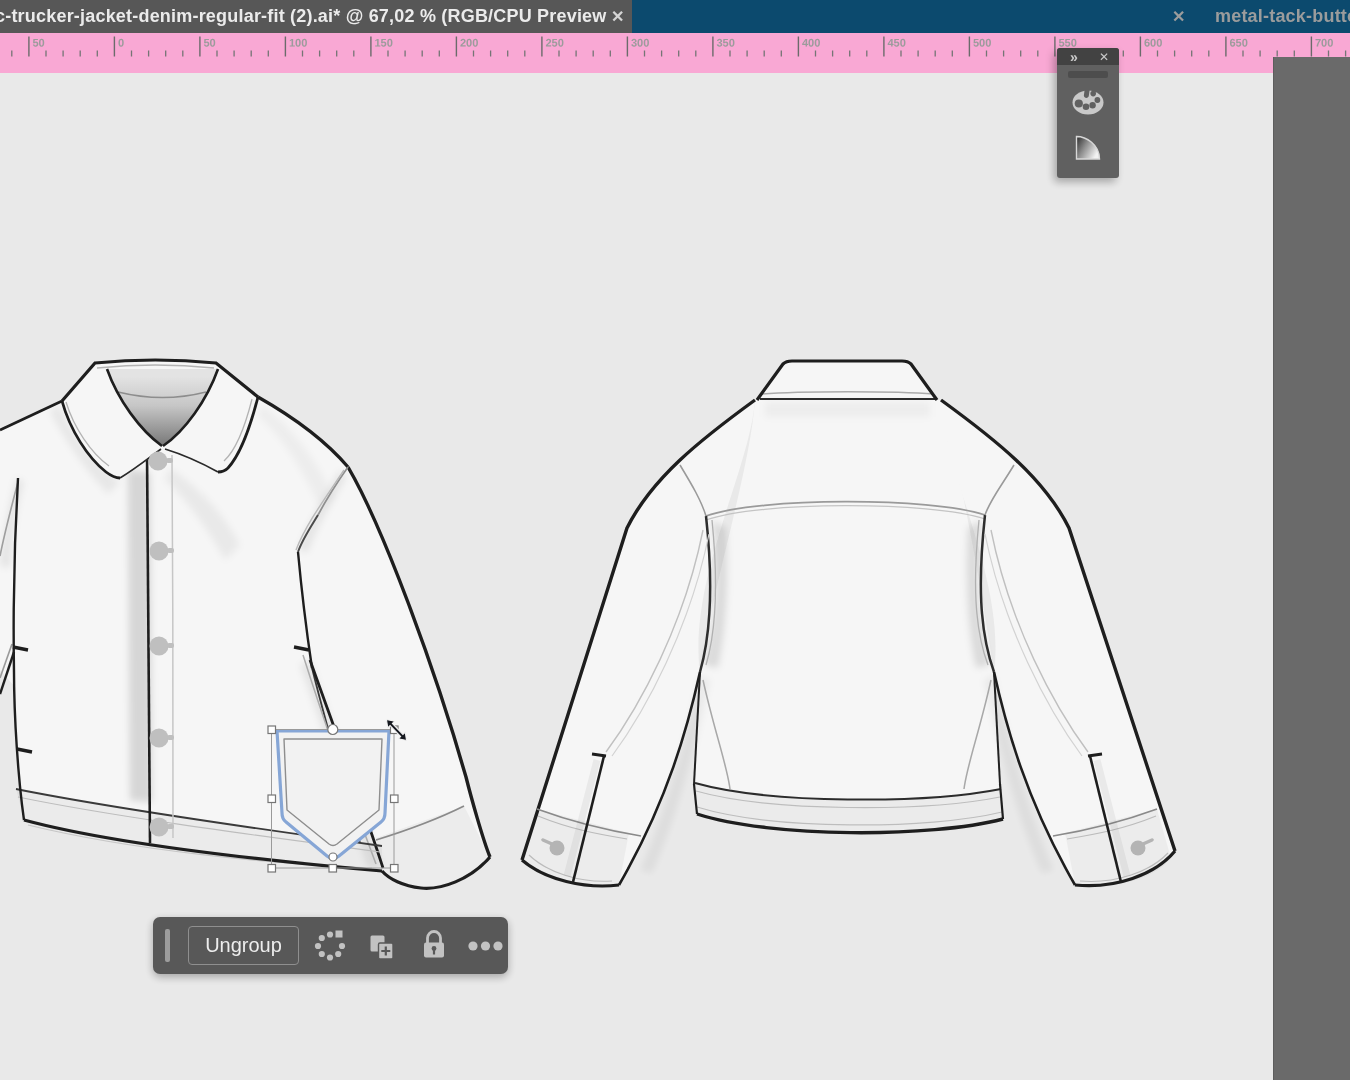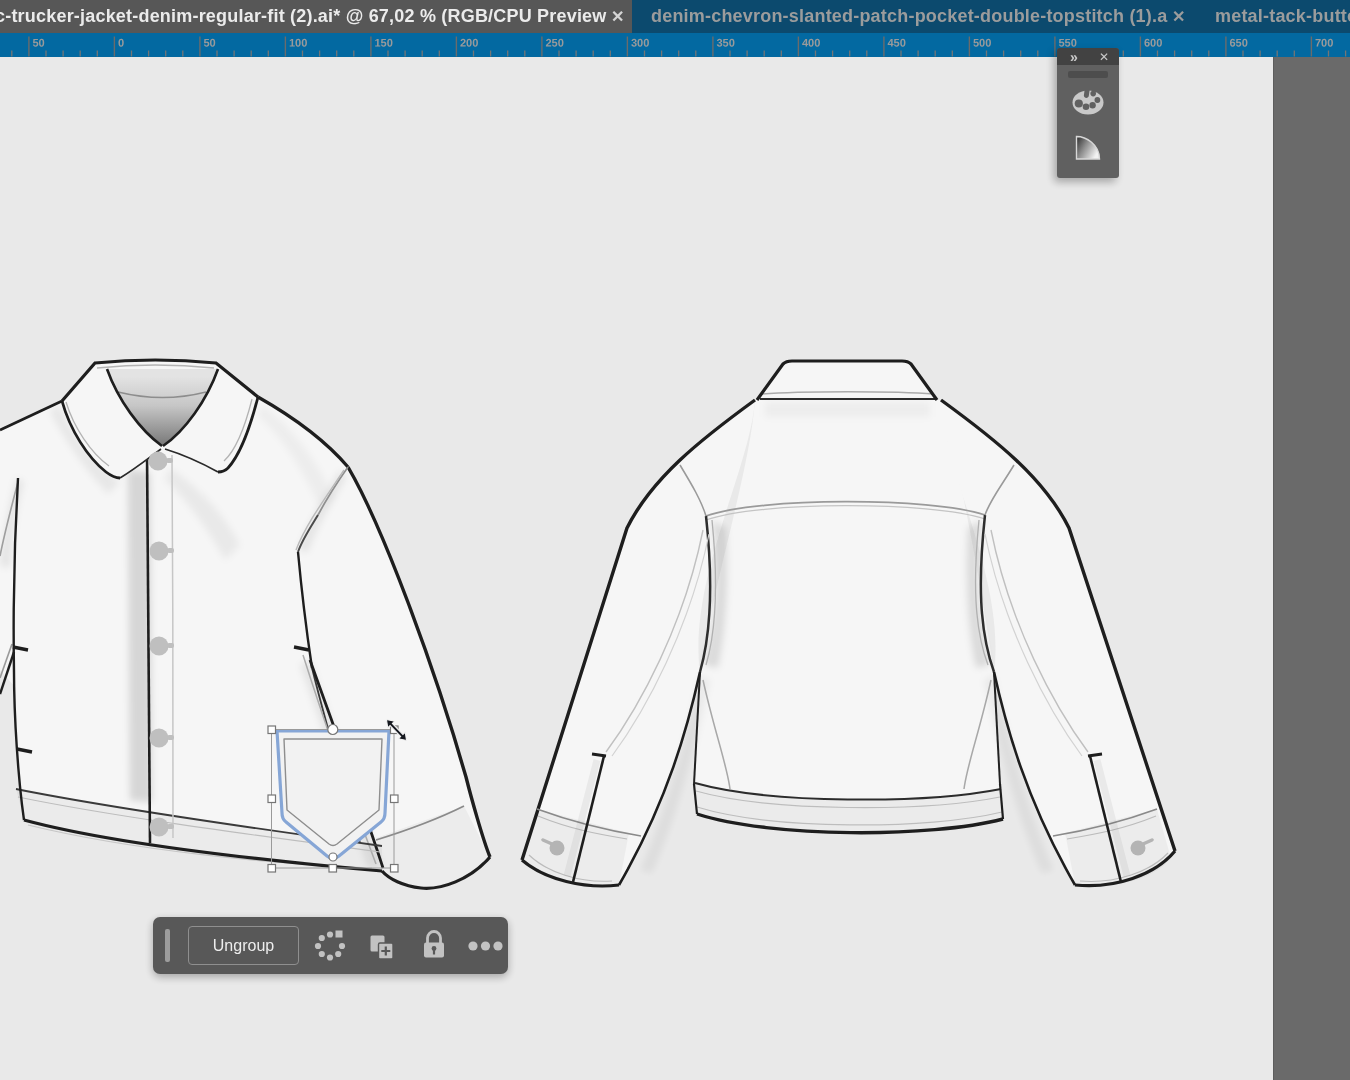--- a/index.html
+++ b/index.html
@@ -1,26 +1,26 @@
 <!DOCTYPE html>
 <html><head><meta charset="utf-8">
 <style>
 *{margin:0;padding:0;box-sizing:border-box}
 html,body{width:1350px;height:1080px;overflow:hidden;background:#e9e9e9;font-family:"Liberation Sans",sans-serif;-webkit-font-smoothing:antialiased}
 #app{position:relative;width:1350px;height:1080px;filter:blur(0.5px);opacity:0.999}
 #tabbar{position:absolute;left:0;top:0;width:1350px;height:33px;background:#0c4a6e;overflow:hidden;will-change:transform}
 #tab1{position:absolute;left:0;top:0;width:632px;height:33px;background:#575757}
 .tabtxt{position:absolute;top:0;height:33px;line-height:33px;font-size:18px;letter-spacing:0.2px;font-weight:bold;white-space:nowrap;will-change:transform}
-#ruler{position:absolute;left:0;top:33px;width:1350px;height:24px;background:#0369a1;will-change:transform}
+#ruler{position:absolute;left:0;top:33px;width:1350px;height:40px;background:#f9a8d4;will-change:transform}
 #paste{position:absolute;left:1273px;top:57px;width:77px;height:1023px;background:#6a6a6a;border-left:1px solid #5d5d5d}
 #art{position:absolute;left:0;top:0;width:1350px;height:1080px}
 #panel{position:absolute;left:1057px;top:48px;width:62px;height:130px;background:#606060;border-radius:3px;box-shadow:-3px 4px 8px rgba(0,0,0,0.30);will-change:transform}
 #panelhead{position:absolute;left:0;top:0;width:62px;height:17px;background:#424242;border-radius:3px 3px 0 0}
 #toolbar{position:absolute;left:153px;top:917px;width:355px;height:57px;background:#585858;border-radius:7px;box-shadow:0 3px 8px rgba(0,0,0,0.30);will-change:transform}
-#ungroupbtn{position:absolute;left:35px;top:9px;width:111px;height:39px;border:1.5px solid #8f8f8f;border-radius:4px;color:rgba(239,239,239,0.99);font-size:16px;text-align:center;line-height:37px;will-change:transform}
+#ungroupbtn{position:absolute;left:35px;top:9px;width:111px;height:39px;border:1.5px solid #8f8f8f;border-radius:4px;color:rgba(239,239,239,0.99);font-size:20px;text-align:center;line-height:37px;will-change:transform}
 #grip{position:absolute;left:12px;top:12px;width:4.5px;height:33px;background:#9d9d9d;border-radius:2px}
 </style></head>
 <body>
 <div id="app">
 <svg id="art" width="1350" height="1080" viewBox="0 0 1350 1080">
 <defs>
 <linearGradient id="vg" x1="0" y1="0.1" x2="0" y2="1">
  <stop offset="0" stop-color="#e3e3e3"></stop>
           <stop offset="0.42" stop-color="#c6c6c6"></stop>
           <stop offset="1" stop-color="#777777"></stop>
@@ -185,21 +185,20 @@
 </g>
 <g id="cursor" transform="translate(396.5,730) rotate(-44)">
 <path d="M0,-14.5 L4.8,-7.6 L1.6,-7.6 L1.6,7.6 L4.8,7.6 L0,14.5 L-4.8,7.6 L-1.6,7.6 L-1.6,-7.6 L-4.8,-7.6 Z" fill="#15181f" stroke="#f4f4f4" stroke-width="1.1"></path>
 </g>
 </g>
 </svg>
     <div id="tabbar">
 <div id="tab1"></div>
 <div class="tabtxt" style="left:-5px;color:rgba(237,237,237,0.99)">c-trucker-jacket-denim-regular-fit (2).ai* @ 67,02 % (RGB/CPU Preview</div>
 <div class="tabtxt" style="left:611px;color:rgba(214,214,214,0.99);font-size:16px;letter-spacing:0">✕</div>
-<div class="tabtxt" style="left:651px;color:rgba(157,157,157,0.99)">denim-chevron-slanted-patch-pocket-double-topstitch (1).a</div>
 <div class="tabtxt" style="left:1172px;color:rgba(157,157,157,0.99);font-size:16px;letter-spacing:0">✕</div>
 <div class="tabtxt" style="left:1215px;color:rgba(157,157,157,0.99)">metal-tack-butto</div>
 </div>
     <div id="ruler"><svg id="rulersvg" width="1350" height="24" viewBox="0 0 1350 24">
 <path d="M28.9 3.5V23.5 M114.4 3.5V23.5 M199.9 3.5V23.5 M285.4 3.5V23.5 M370.9 3.5V23.5 M456.4 3.5V23.5 M541.9 3.5V23.5 M627.4 3.5V23.5 M712.9 3.5V23.5 M798.4 3.5V23.5 M883.9 3.5V23.5 M969.4 3.5V23.5 M1054.9 3.5V23.5 M1140.4 3.5V23.5 M1225.9 3.5V23.5 M1311.4 3.5V23.5" stroke="#6b6b6b" stroke-width="1.4" fill="none"></path>
 <path d="M11.8 17.5V23.5 M46.0 17.5V23.5 M63.1 17.5V23.5 M80.2 17.5V23.5 M97.3 17.5V23.5 M131.5 17.5V23.5 M148.6 17.5V23.5 M165.7 17.5V23.5 M182.8 17.5V23.5 M217.0 17.5V23.5 M234.1 17.5V23.5 M251.2 17.5V23.5 M268.3 17.5V23.5 M302.5 17.5V23.5 M319.6 17.5V23.5 M336.7 17.5V23.5 M353.8 17.5V23.5 M388.0 17.5V23.5 M405.1 17.5V23.5 M422.2 17.5V23.5 M439.3 17.5V23.5 M473.5 17.5V23.5 M490.6 17.5V23.5 M507.7 17.5V23.5 M524.8 17.5V23.5 M559.0 17.5V23.5 M576.1 17.5V23.5 M593.2 17.5V23.5 M610.3 17.5V23.5 M644.5 17.5V23.5 M661.6 17.5V23.5 M678.7 17.5V23.5 M695.8 17.5V23.5 M730.0 17.5V23.5 M747.1 17.5V23.5 M764.2 17.5V23.5 M781.3 17.5V23.5 M815.5 17.5V23.5 M832.6 17.5V23.5 M849.7 17.5V23.5 M866.8 17.5V23.5 M901.0 17.5V23.5 M918.1 17.5V23.5 M935.2 17.5V23.5 M952.3 17.5V23.5 M986.5 17.5V23.5 M1003.6 17.5V23.5 M1020.7 17.5V23.5 M1037.8 17.5V23.5 M1072.0 17.5V23.5 M1089.1 17.5V23.5 M1106.2 17.5V23.5 M1123.3 17.5V23.5 M1157.5 17.5V23.5 M1174.6 17.5V23.5 M1191.7 17.5V23.5 M1208.8 17.5V23.5 M1243.0 17.5V23.5 M1260.1 17.5V23.5 M1277.2 17.5V23.5 M1294.3 17.5V23.5 M1328.5 17.5V23.5 M1345.6 17.5V23.5" stroke="#757575" stroke-width="1.3" fill="none"></path>
 <g font-family="Liberation Sans, sans-serif" font-size="11" font-weight="bold" fill="#9b9b9b" fill-opacity="0.99">
 <text x="32.4" y="13.5" transform="rotate(0.5 32.4 13.5)">50</text>
 <text x="117.9" y="13.5" transform="rotate(0.5 117.9 13.5)">0</text>
 <text x="203.4" y="13.5" transform="rotate(0.5 203.4 13.5)">50</text>

